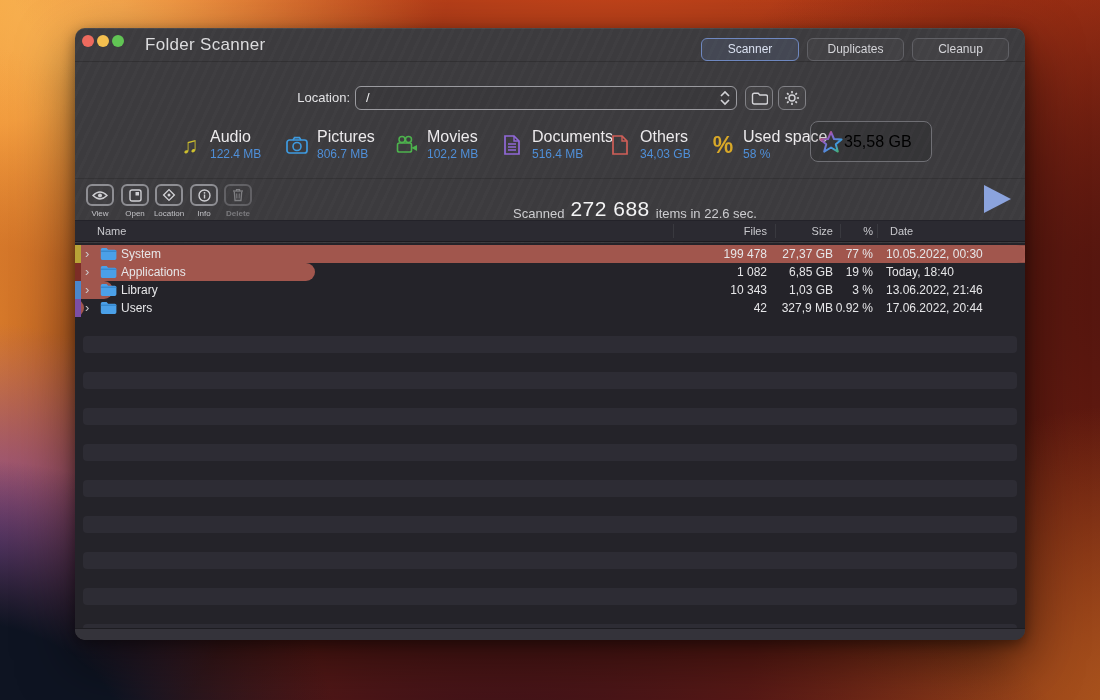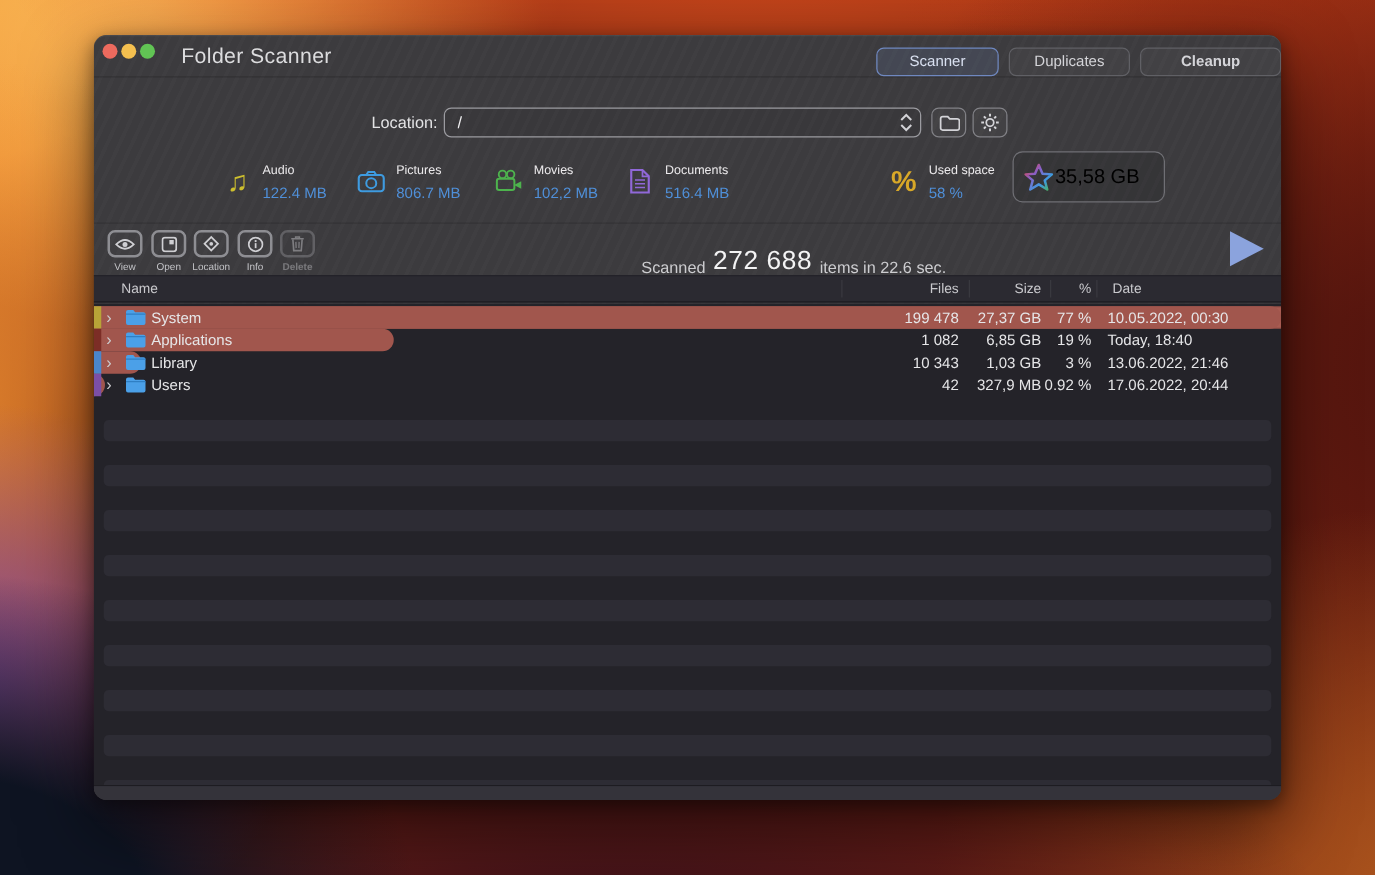--- a/index.html
+++ b/index.html
@@ -32,40 +32,40 @@
 
   
   .titlebar{position:absolute;left:0;top:0;right:0;height:34px;border-bottom:1px solid rgba(0,0,0,.18);}
   .light{position:absolute;top:7px;width:12px;height:12px;border-radius:50%;}
   .light.red{left:7px;background:#ed6a5e;}
   .light.yellow{left:22px;background:#f4bf4f;}
   .light.green{left:37px;background:#61c454;}
   .win-title{position:absolute;left:70px;top:0;line-height:34px;font-size:17px;color:#dcdcde;letter-spacing:.3px;}
   .tab{position:absolute;top:10px;height:23px;border-radius:6px;border:1px solid #606065;
        background:rgba(255,255,255,.035);color:#d4d4d8;font-size:12px;text-align:center;line-height:21px;cursor:default;}
-  .tab.t0{left:626px;width:98px;} .tab.t1{left:732px;width:97px;} .tab.t2{left:837px;width:113px;font-weight:bold;}
+  .tab.t0{left:626px;width:98px;} .tab.t1{left:732px;width:97px;} .tab.t2{left:837px;width:97px;}
   .tab.active{border-color:#6f88c0;background:rgba(110,135,195,.16);color:#d9e0f0;}
 
   
   .loc-label{position:absolute;left:180px;top:58px;width:95px;height:24px;line-height:24px;
              text-align:right;font-size:13px;color:#e3e3e5;}
   .loc-field{position:absolute;left:280px;top:58px;width:382px;height:24px;border:1.5px solid #9b9ba0;
              border-radius:6px;background:rgba(0,0,0,.04);}
   .loc-input{position:absolute;left:8px;top:0;width:340px;height:21px;background:transparent;border:none;
              outline:none;color:#f0f0f2;font-size:13px;font-family:"Liberation Sans",sans-serif;}
   .loc-stepper{position:absolute;right:5px;top:3px;width:12px;height:16px;}
   .sq-btn{position:absolute;top:58px;width:28px;height:24px;border:1.5px solid #818186;border-radius:6px;
           background:rgba(255,255,255,.03);display:flex;align-items:center;justify-content:center;}
   .sq-btn.folder{left:670px;} .sq-btn.gear{left:703px;}
 
   
   .stat{position:absolute;top:96px;height:42px;display:flex;align-items:center;}
   .stat .sicon{width:28px;display:flex;justify-content:center;align-items:center;}
   .stat .stext{margin-left:6px;}
-  .stat .slabel{font-size:10px;color:#eceaec;line-height:14px;}
+  .stat .slabel{font-size:16px;color:#eceaec;line-height:14px;}
   .stat .svalue{font-size:12px;color:#4f8fd8;line-height:14px;margin-top:3px;}
   .stat.s0{left:101px;} .stat.s1{left:208px;} .stat.s2{left:318px;} .stat.s3{left:423px;}
   .stat.s4{left:531px;} .stat.s5{left:634px;}
   .total-box{position:absolute;left:735px;top:93px;width:122px;height:41px;border:1px solid #6f6f74;
              border-radius:8px;background:rgba(0,0,0,.10);display:flex;align-items:center;padding-left:7px;}
   .note-glyph{font-size:23px;color:#cdbf2e;line-height:22px;}
   .pct-glyph{font-size:23px;font-weight:700;color:#d8a828;line-height:22px;}
 
   
   .action-bar{position:absolute;left:0;right:0;top:150px;height:42px;
@@ -205,20 +205,32 @@
             <path d="M2 2 h9 l5 5 v13 h-14 z" fill="none" stroke="#9068d8" stroke-width="1.7"></path>
             <path d="M11 2 v5 h5" fill="none" stroke="#9068d8" stroke-width="1.4"></path>
             <line x1="5" y1="10" x2="13" y2="10" stroke="#9068d8" stroke-width="1.3"></line>
             <line x1="5" y1="13" x2="13" y2="13" stroke="#9068d8" stroke-width="1.3"></line>
             <line x1="5" y1="16" x2="13" y2="16" stroke="#9068d8" stroke-width="1.3"></line>
           </svg>
       </span>
       <span class="stext">
           <span class="slabel" style="display:block">Documents</span>
           <span class="svalue" style="display:block">516.4 MB</span>
+        </span>
+    </div>
+    <div class="stat s4">
+      <span class="sicon">
+        <svg width="18" height="22" viewBox="0 0 18 22">
+            <path d="M2 2 h9 l5 5 v13 h-14 z" fill="none" stroke="#d05f58" stroke-width="1.7"></path>
+            <path d="M11 2 v5 h5" fill="none" stroke="#d05f58" stroke-width="1.4"></path>
+          </svg>
+      </span>
+      <span class="stext">
+          <span class="slabel" style="display:block">Others</span>
+          <span class="svalue" style="display:block">34,03 GB</span>
         </span>
     </div>
     <div class="stat s5">
       <span class="sicon pct-glyph">%</span>
       <span class="stext">
           <span class="slabel" style="display:block">Used space</span>
           <span class="svalue" style="display:block">58 %</span>
         </span>
     </div>
     <div class="total-box">

